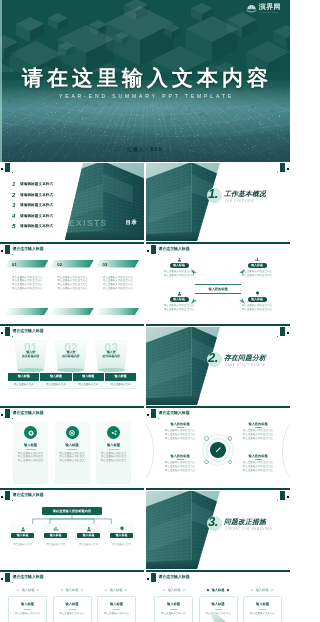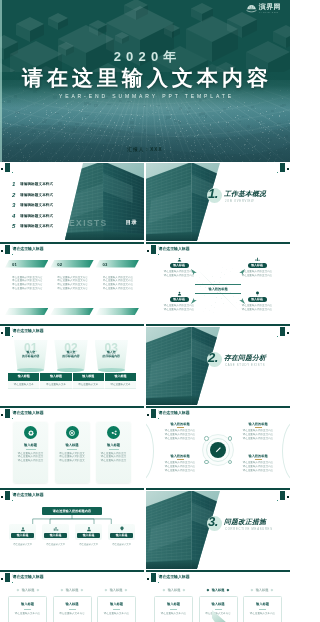--- a/index.html
+++ b/index.html
@@ -271,21 +271,20 @@
    <svg class="logo-mk" viewBox="0 0 22 18">
      <path d="M11 2.2c4.6 0 8.3 3.6 8.6 8.2H2.4C2.7 5.8 6.4 2.2 11 2.2z" fill="#e3f1ec" opacity=".9"></path>
      <path d="M1 12.6c2.8 2 6.2 3.1 10 3.1s7.2-1.1 10-3.1" stroke="#e3f1ec" stroke-width="1.5" fill="none" opacity=".85"></path>
      <path d="M11 3.4v7.0M6.6 4.8l2.4 5.6M15.4 4.8l-2.4 5.6" stroke="#14564e" stroke-width="1" opacity=".55"></path>
    </svg>
    <span class="logo-wrap">
      <span class="logo-txt">演界网</span>
      <span class="logo-sub">YANJIE.COM</span>
    </span>
   </div>
-  <div class="ttl-year">2020年</div>
   <div class="ttl-main">请在这里输入文本内容</div>
   <div class="ttl-sub">YEAR-END SUMMARY PPT TEMPLATE</div>
   <div class="ttl-pres">汇报人：XXX</div>
  </div>
  <div class="grid">
       <div class="slide s-toc">
         <div class="deco deco-l">
           <i class="d-dot"></i>
           <i class="d-bar"></i>
           <i class="d-mini"></i>

